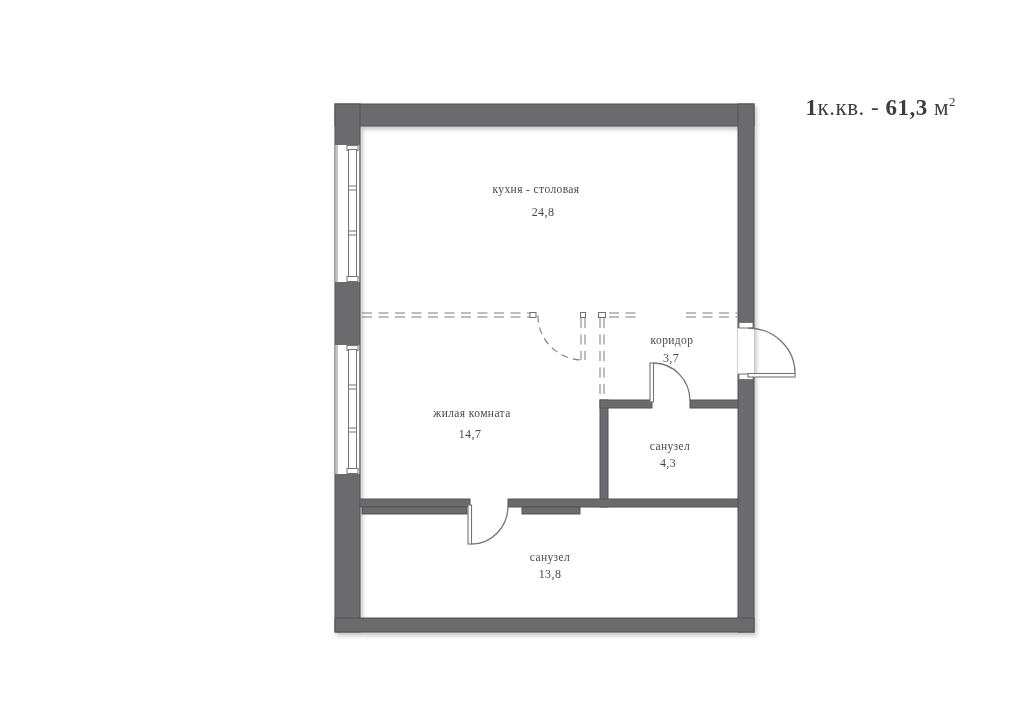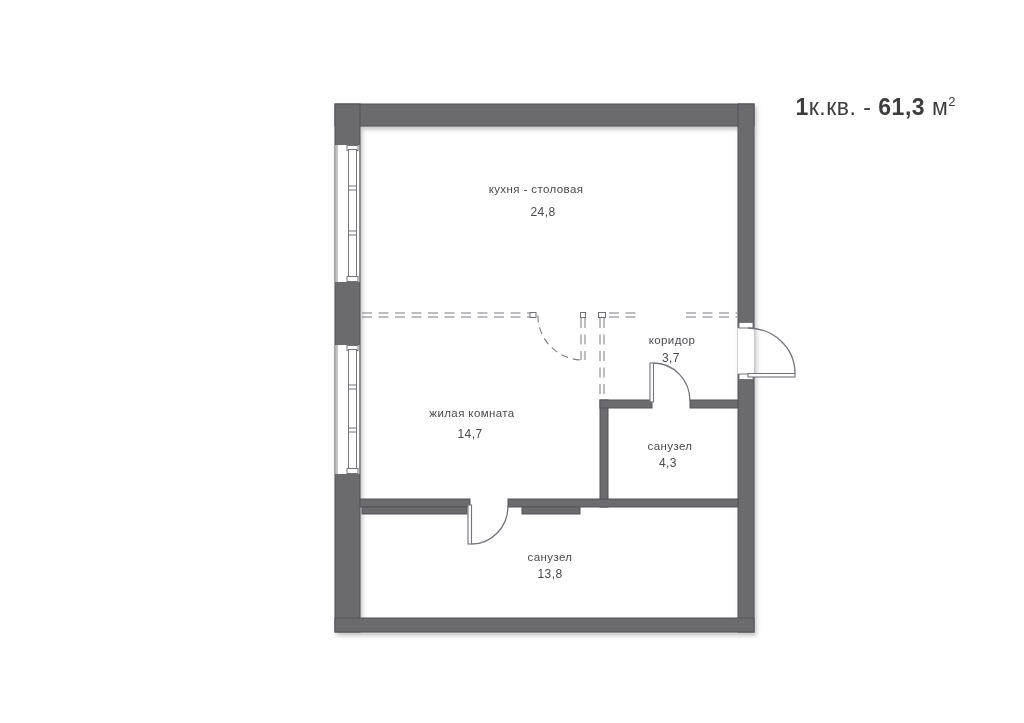--- a/index.html
+++ b/index.html
@@ -1,18 +1,18 @@
 <!DOCTYPE html>
 <html><head>
 <meta charset="utf-8">
 <style>
   html,body{margin:0;padding:0;background:#ffffff;}
   .page{
     position:relative;width:1024px;height:723px;background:#ffffff;
-    overflow:hidden;font-family:Liberation Sans, sans-serif;
+    overflow:hidden;font-family:Liberation Serif, serif;
   }
   .plan-svg{position:absolute;left:0;top:0;}
   .walls{filter:drop-shadow(2px 3px 2px rgba(90,90,90,0.35));}
   .wall{fill:#6b6b6d;stroke:#54545a;stroke-width:1;}
   .opening{fill:#ffffff;stroke:none;}
   .frame{fill:#ffffff;stroke:#75757a;stroke-width:1;}
   .thinline{stroke:#8a8a8e;stroke-width:1;fill:none;}
   .door{stroke:#74747a;stroke-width:1.3;fill:none;}
   .leaf{fill:#ffffff;stroke:#74747a;stroke-width:1.1;}
   .dash{stroke:#7d7d82;stroke-width:1;fill:none;stroke-dasharray:10 6.5;}

